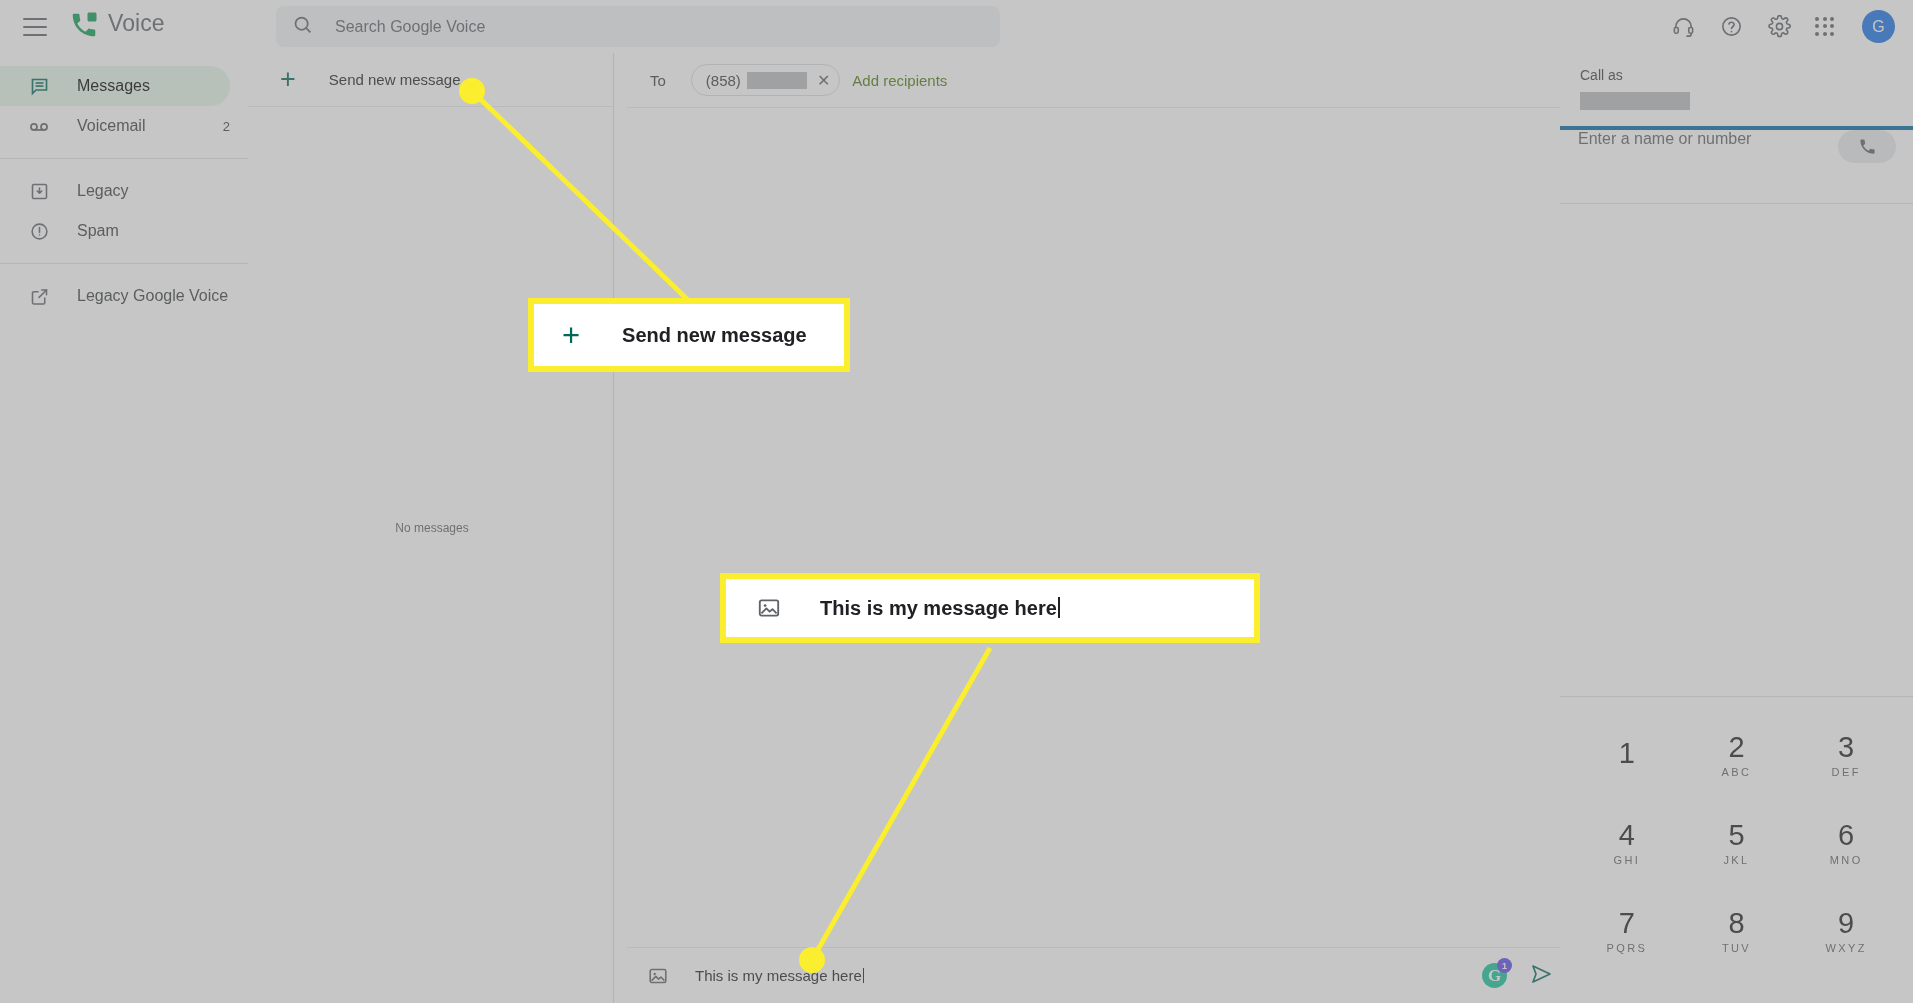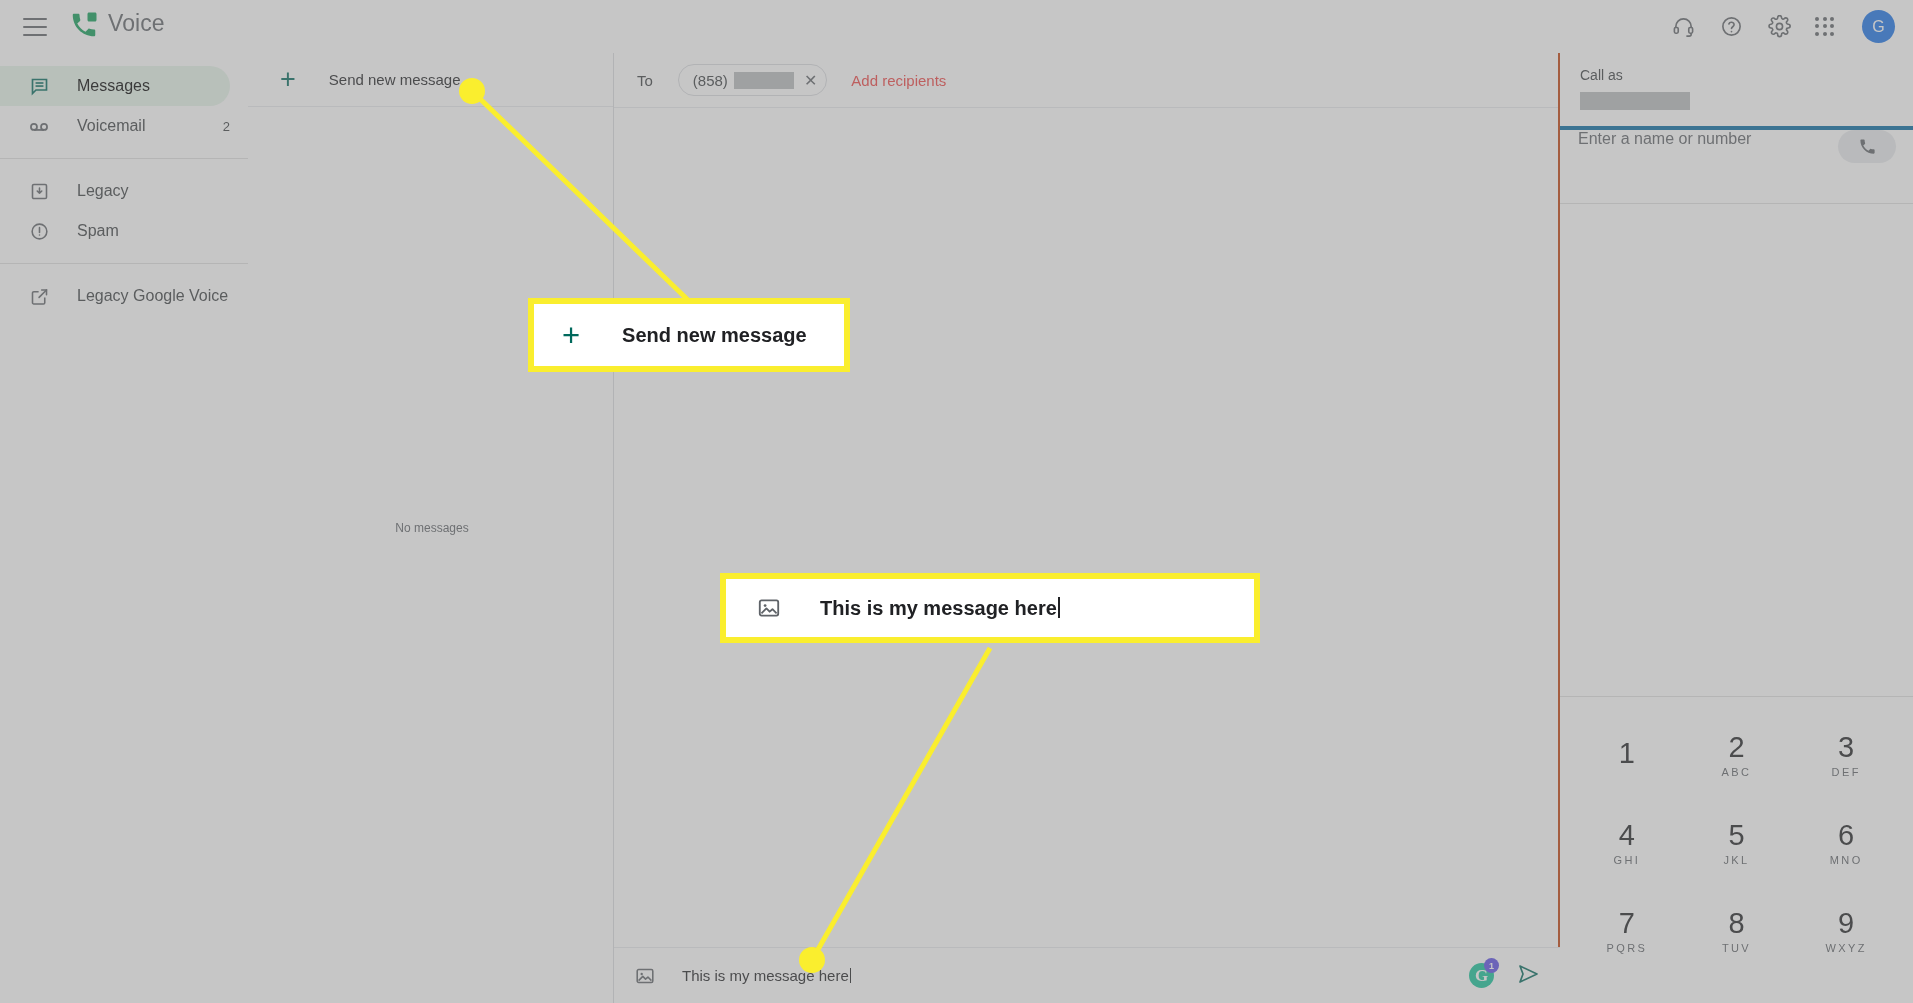--- a/index.html
+++ b/index.html
@@ -125,21 +125,21 @@
   .no-messages {
     position: absolute; top: 0; left: 1px;
     width: 366px; height: 950px;
     display: flex; align-items: center; justify-content: center;
     font-size: 12px; color: #5f6368;
     pointer-events: none;
   }
 
   
   .conv-col {
-    position: absolute; top: 53px; left: 614px;
+    position: absolute; top: 53px; left: 627px;
     width: 946px; height: 950px;
     background: #ffffff;
     border-right: 2px solid #c2410c;
   }
   .to-bar {
     height: 55px;
     display: flex; align-items: center;
     padding-left: 23px;
     border-bottom: 1px solid #e8eaed;
   }
@@ -148,21 +148,21 @@
     margin-left: 25px;
     height: 32px; border-radius: 16px;
     border: 1px solid #dadce0;
     display: flex; align-items: center;
     padding: 0 9px 0 14px; gap: 6px;
     cursor: default;
   }
   .chip-text { font-size: 15px; color: #3c4043; }
   .chip-redact { width: 60px; height: 17px; background: #b9bcbe; }
   .chip-x { font-size: 16px; color: #5f6368; cursor: pointer; margin-left: 4px; }
-  .add-recip { margin-left: 24px; font-size: 15px; color: #ef4444; cursor: text; }
+  .add-recip { margin-left: 12px; font-size: 15px; color: #4d7c0f; cursor: text; }
   .conv-body { height: 838px; background: #ffffff; }
   .compose-bar {
     position: absolute; bottom: 0; left: 0;
     width: 946px; height: 56px;
     border-top: 1px solid #e8eaed;
     display: flex; align-items: center;
     padding: 0 20px 0 20px;
     background: #ffffff;
   }
   .compose-img-ico { color: #5f6368; width: 22px; height: 22px; cursor: pointer; flex: 0 0 auto; }
@@ -268,20 +268,29 @@
     <div class="brand">
       <span>
         <svg width="30" height="30" viewBox="0 0 24 24">
           <path d="M6.6 10.8c1.4 2.8 3.8 5.2 6.6 6.6l2.2-2.2c.3-.3.7-.4 1-.2 1.1.4 2.4.6 3.6.6.6 0 1 .4 1 1V20c0 .6-.4 1-1 1C10.6 21 3 13.4 3 4c0-.6.4-1 1-1h3.4c.6 0 1 .4 1 1 0 1.3.2 2.5.6 3.6.1.4.1.8-.2 1.1L6.6 10.8z" fill="#0f9d58"></path>
           <path d="M14.8 3.2c0-.7.5-1.2 1.2-1.2h4.8c.7 0 1.2.5 1.2 1.2V8c0 .7-.5 1.2-1.2 1.2h-4.8c-.7 0-1.2-.5-1.2-1.2V3.2z" fill="#0f9d58"></path>
         </svg>
       </span>
       <span class="brand-name">Voice</span>
     </div>
 
+    <div class="search-bar">
+      <span>
+        <svg width="21" height="21" viewBox="0 0 24 24" fill="none" stroke="#5f6368" stroke-width="2">
+          <circle cx="11" cy="11" r="7"></circle>
+            <line x1="16.5" y1="16.5" x2="21" y2="21"></line>
+        </svg>
+      </span>
+      <span class="search-placeholder">Search Google Voice</span>
+    </div>
 
     <div class="header-right">
       <div class="hicon">
         <svg width="23" height="23" viewBox="0 0 24 24" fill="none" stroke="#5f6368" stroke-width="1.7">
           <path d="M4 13v-1a8 8 0 0 1 16 0v1"></path>
           <rect x="2.5" y="13" width="4" height="6" rx="1.4"></rect>
           <rect x="17.5" y="13" width="4" height="6" rx="1.4"></rect>
           <path d="M20 19v1a2 2 0 0 1-2 2h-3"></path>
         </svg>
       </div>

